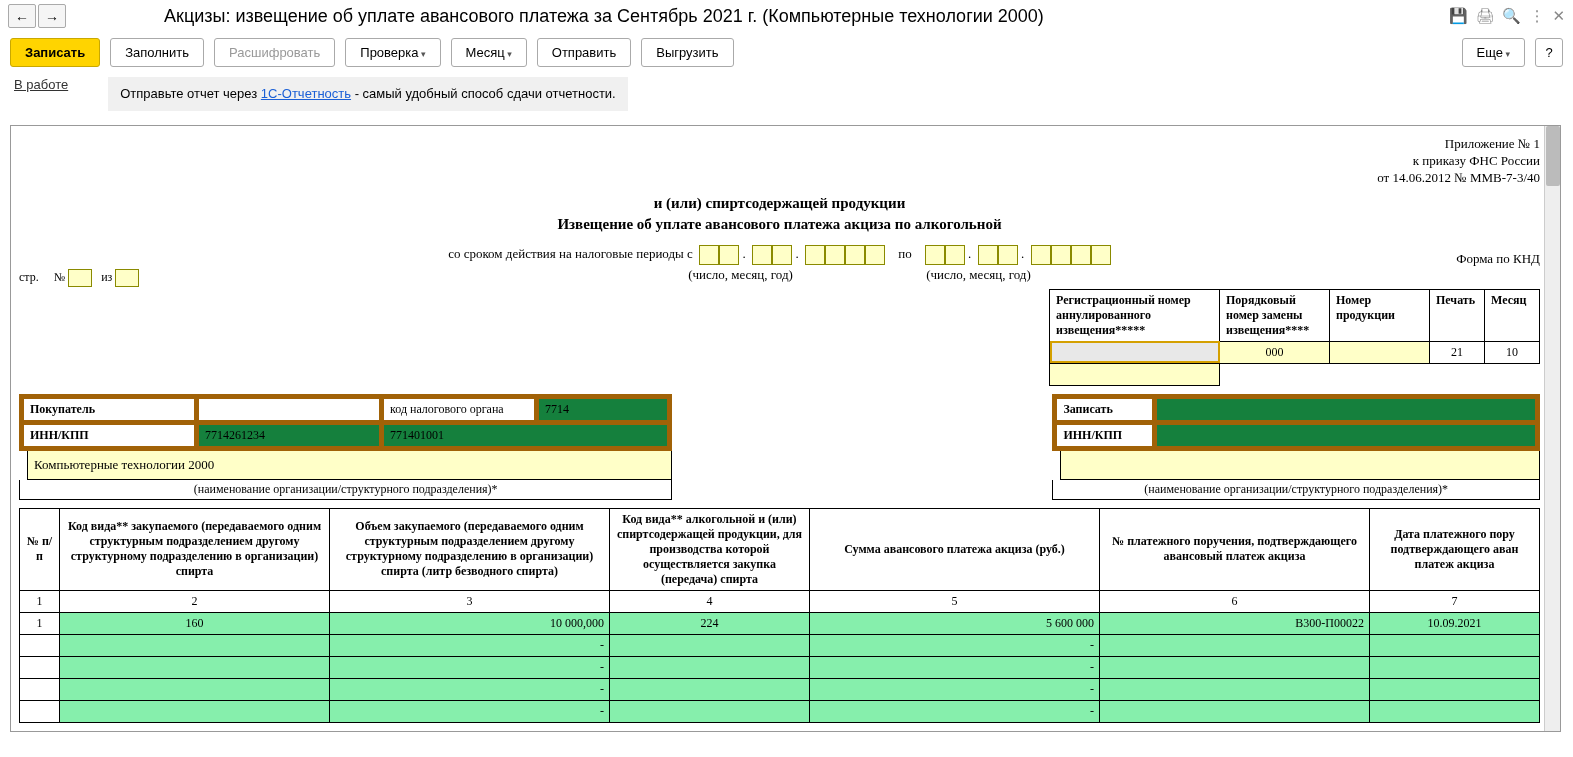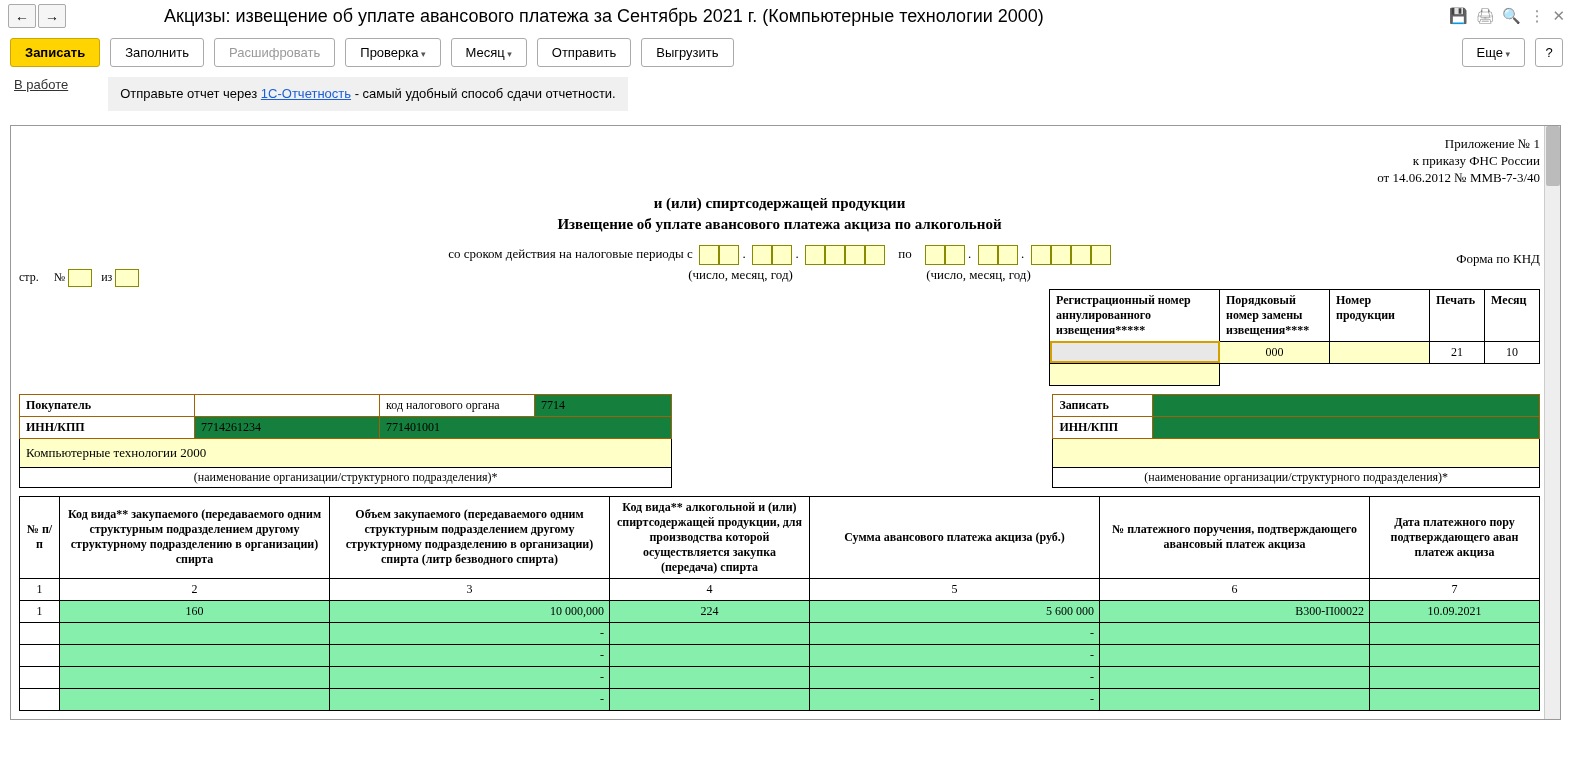--- a/index.html
+++ b/index.html
@@ -33,25 +33,25 @@
 .form-knd-row { text-align: right; margin-top: -40px; margin-bottom: 2px; }
 .page-row { margin-bottom: 2px; font-size: 12px; }
 .page-row .cellbox { width: 24px; height: 18px; }
 .reg-table { border-collapse: collapse; margin-left: auto; margin-bottom: 8px; }
 .reg-table th, .reg-table td { border: 1px solid #000; padding: 3px 6px; font-size: 12px; vertical-align: top; text-align: center; }
 .reg-table th { font-weight: bold; text-align: left; }
 .reg-table td.yellowish { background: #ffffc8; }
 .reg-table td.sel { background: #e8e8e8; outline: 2px solid #d4a000; outline-offset: -2px; }
 .two-cols { display: flex; gap: 380px; align-items: flex-start; }
 .mini-table { border-collapse: collapse; margin-bottom: 0; }
-.mini-table td { border: 1px solid #a16207; padding: 3px 6px; font-size: 12px; vertical-align: top; }
+.mini-table td { border: 5px solid #a16207; padding: 3px 6px; font-size: 12px; vertical-align: top; }
 .mini-table td.yellowish { background: #15803d; }
 .mini-table .label { font-weight: bold; }
 .org-caption { text-align: center; font-size: 12px; border: 1px solid #000; border-top: none; padding: 2px; }
-.org-name-cell { border: 1px solid #000; border-top: none; background: #ffffc8; padding: 6px; min-height: 28px; }
+.org-name-cell { border: 1px solid #000; border-top: none; background: #ffffc8; padding: 6px; min-height: 28px; margin-left: 8px; }
 .main-table { border-collapse: collapse; width: 100%; margin-top: 8px; }
 .main-table th, .main-table td { border: 1px solid #000; padding: 3px 5px; font-size: 12px; text-align: center; vertical-align: middle; }
 .main-table td.yellowish { background: #86efac; }
 .main-table td.r { text-align: right; }
 .main-table td.c { text-align: center; }
 .left-block { width: 670px; }
 .right-block { width: 500px; }
 </style>
 </head>
 <body>

